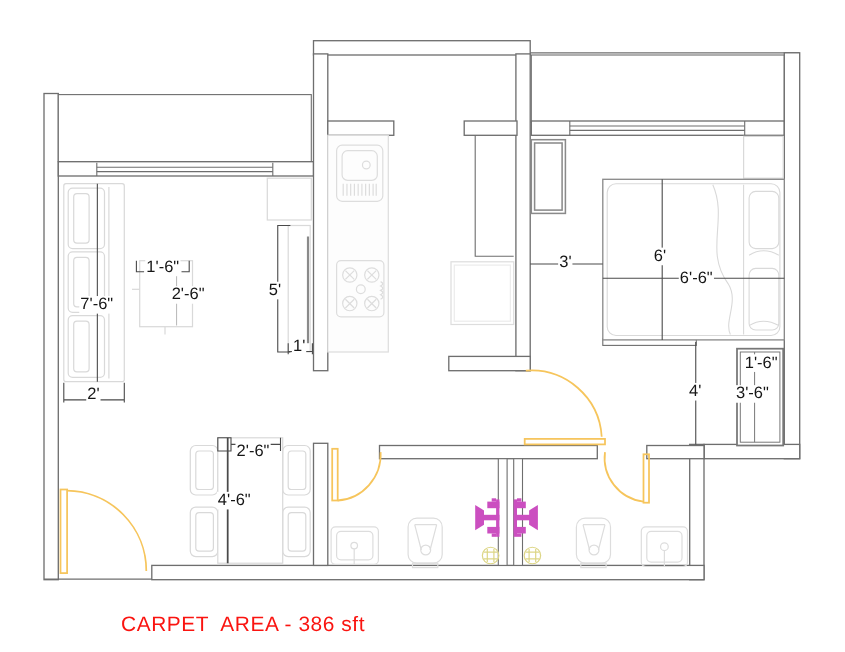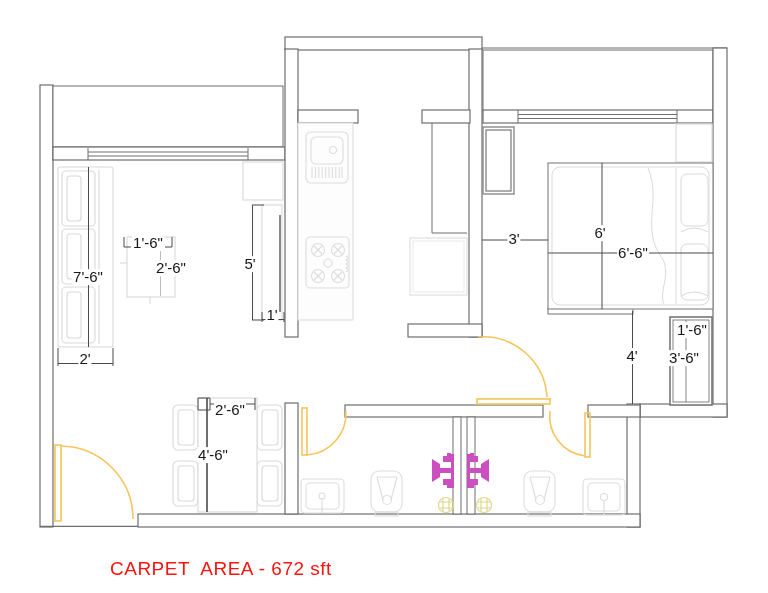--- a/index.html
+++ b/index.html
@@ -265,14 +265,14 @@
       <span class="dim-label" style="left: 514px; top: 239px;">3'</span>
       <span class="dim-label" style="left: 600px; top: 233px;">6'</span>
       <span class="dim-label" style="left: 633px; top: 253px;">6'-6"</span>
       <span class="dim-label" style="left: 632px; top: 356px;">4'</span>
       <span class="dim-label" style="left: 692px; top: 330px;">1'-6"</span>
       <span class="dim-label" style="left: 684px; top: 358px;">3'-6"</span>
       <span class="dim-label" style="left: 230px; top: 410px;">2'-6"</span>
       <span class="dim-label" style="left: 213px; top: 455px;">4'-6"</span>
     </div>
 
-  <div class="carpet-label">CARPET  AREA - 672 sft</div>
+  <div class="carpet-label">CARPET  AREA - 386 sft</div>
 </div>
 
 </body></html>

